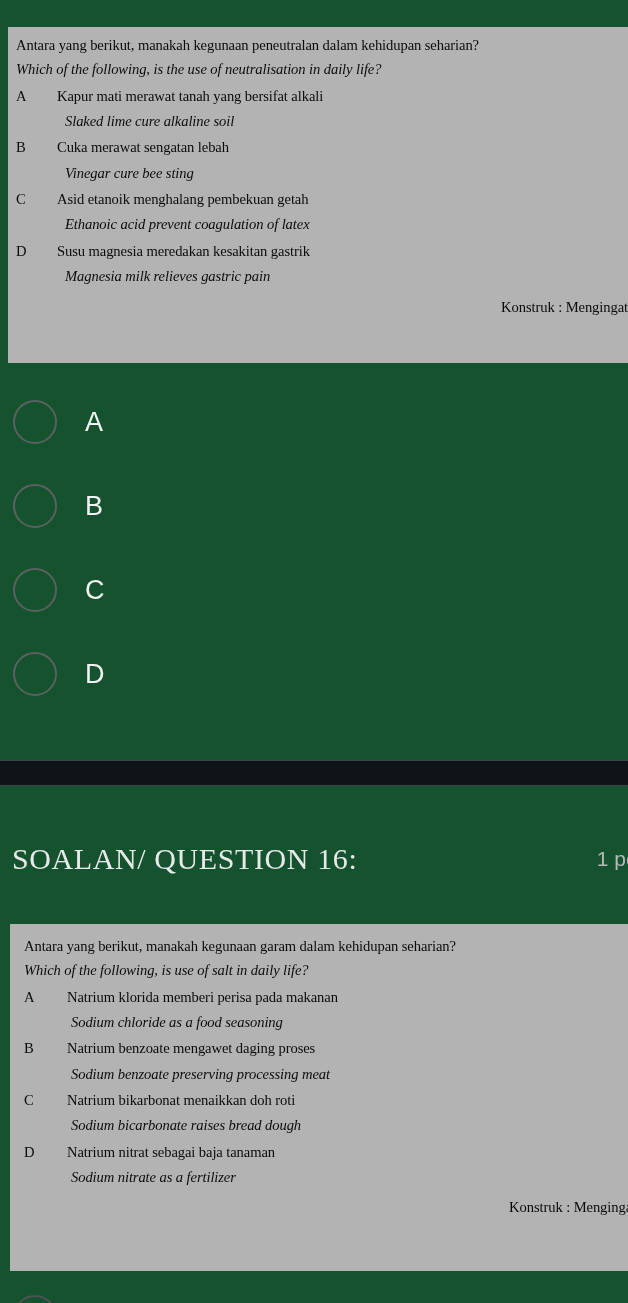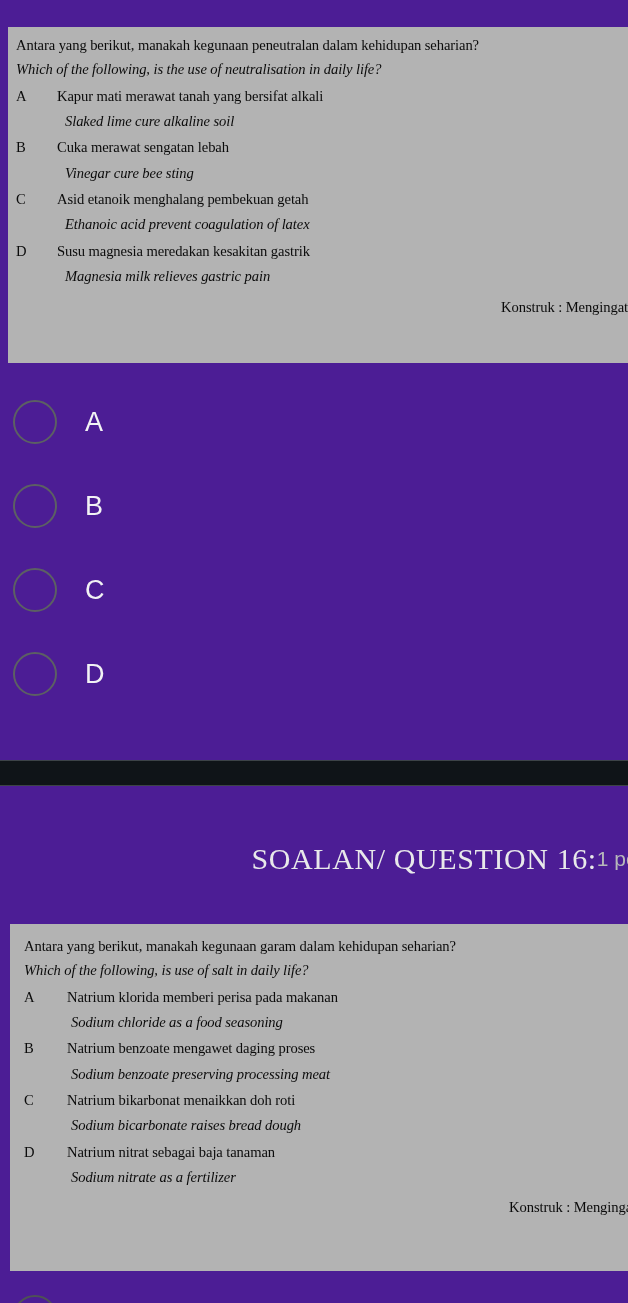--- a/index.html
+++ b/index.html
@@ -13,21 +13,21 @@
     height: 1303px;
     overflow: hidden;
     position: relative;
     font-family: "Liberation Sans", sans-serif;
     -webkit-font-smoothing: antialiased;
   }
 
   .screen {
     position: absolute;
     inset: 0;
-    background: #4c1d95;
+    background: #14532d;
     overflow: hidden;
   }
 
   
   .question-card {
     position: absolute;
     background: #b3b3b3;
     color: #0b0b0b;
     font-family: "Liberation Serif", "DejaVu Serif", serif;
     box-sizing: border-box;
@@ -148,21 +148,21 @@
 
   
   .question-header {
     position: absolute;
     left: 0;
     top: 836px;
     width: 628px;
     height: 46px;
     display: flex;
     align-items: center;
-    justify-content: flex-end;
+    justify-content: space-between;
   }
   .qh-title {
     margin-left: 12px;
     color: #e8e9ea;
     font-family: "Liberation Serif", "DejaVu Serif", serif;
     font-size: 30px;
     font-weight: 400;
     letter-spacing: 0.6px;
     white-space: nowrap;
   }

